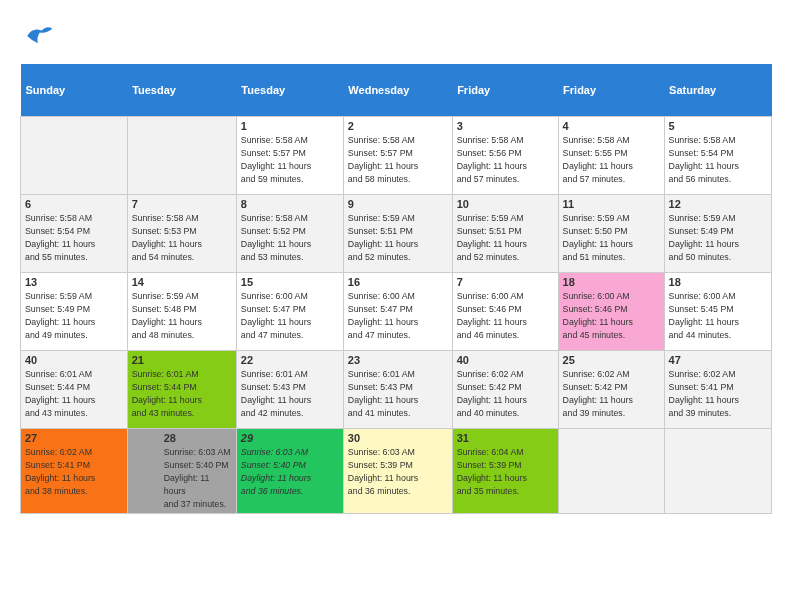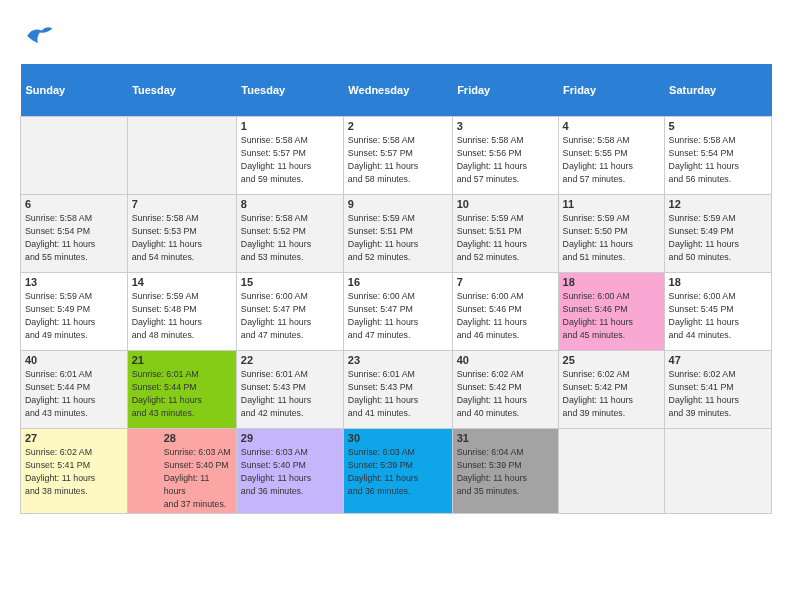--- a/index.html
+++ b/index.html
@@ -231,37 +231,37 @@
           <td style="background: rgb(242, 242, 242);"><span class="day-num">25</span><span class="day-detail" style="white-space: pre-line;">Sunrise: 6:02 AM
 Sunset: 5:42 PM
 Daylight: 11 hours
 and 39 minutes.</span></td>
           <td style="background: rgb(242, 242, 242);"><span class="day-num">47</span><span class="day-detail" style="white-space: pre-line;">Sunrise: 6:02 AM
 Sunset: 5:41 PM
 Daylight: 11 hours
 and 39 minutes.</span></td>
         </tr>
         <tr>
-          <td style="background: #fef9c3;"><span class="day-num">27</span><span class="day-detail" style="white-space: pre-line;">Sunrise: 6:02 AM
+          <td style="background: #f97316;"><span class="day-num">27</span><span class="day-detail" style="white-space: pre-line;">Sunrise: 6:02 AM
 Sunset: 5:41 PM
 Daylight: 11 hours
 and 38 minutes.</span></td>
-          <td style="background: #fca5a5; padding-left: 36px;"><span class="day-num">28</span><span class="day-detail" style="white-space: pre-line;">Sunrise: 6:03 AM
+          <td style="background: #a3a3a3; padding-left: 36px;"><span class="day-num">28</span><span class="day-detail" style="white-space: pre-line;">Sunrise: 6:03 AM
 Sunset: 5:40 PM
 Daylight: 11 hours
 and 37 minutes.</span></td>
-          <td style="background: #c4b5fd;"><span class="day-num">29</span><span class="day-detail" style="white-space: pre-line;">Sunrise: 6:03 AM
+          <td style="background: #22c55e; font-style: italic;"><span class="day-num">29</span><span class="day-detail" style="white-space: pre-line;">Sunrise: 6:03 AM
 Sunset: 5:40 PM
 Daylight: 11 hours
 and 36 minutes.</span></td>
-          <td style="background: #0ea5e9;"><span class="day-num">30</span><span class="day-detail" style="white-space: pre-line;">Sunrise: 6:03 AM
+          <td style="background: #fef9c3;"><span class="day-num">30</span><span class="day-detail" style="white-space: pre-line;">Sunrise: 6:03 AM
 Sunset: 5:39 PM
 Daylight: 11 hours
 and 36 minutes.</span></td>
-          <td style="background: #a3a3a3;"><span class="day-num">31</span><span class="day-detail" style="white-space: pre-line;">Sunrise: 6:04 AM
+          <td style="background: #84cc16;"><span class="day-num">31</span><span class="day-detail" style="white-space: pre-line;">Sunrise: 6:04 AM
 Sunset: 5:39 PM
 Daylight: 11 hours
 and 35 minutes.</span></td>
           <td class="empty-cell"></td>
           <td class="empty-cell"></td>
         </tr>
       </tbody>
   </table>
 </div>
 

